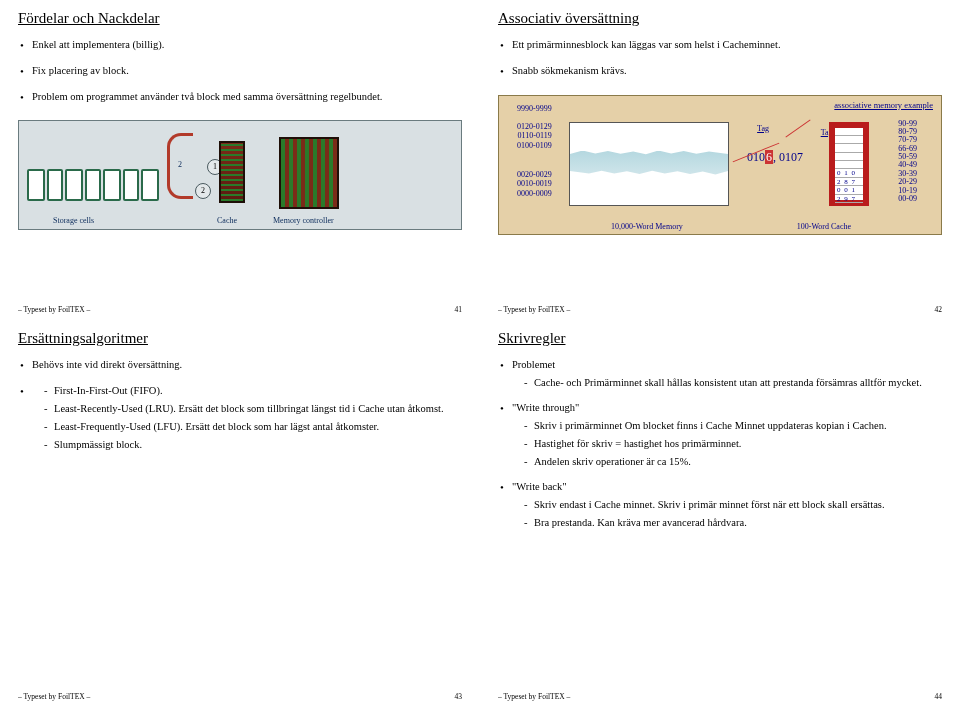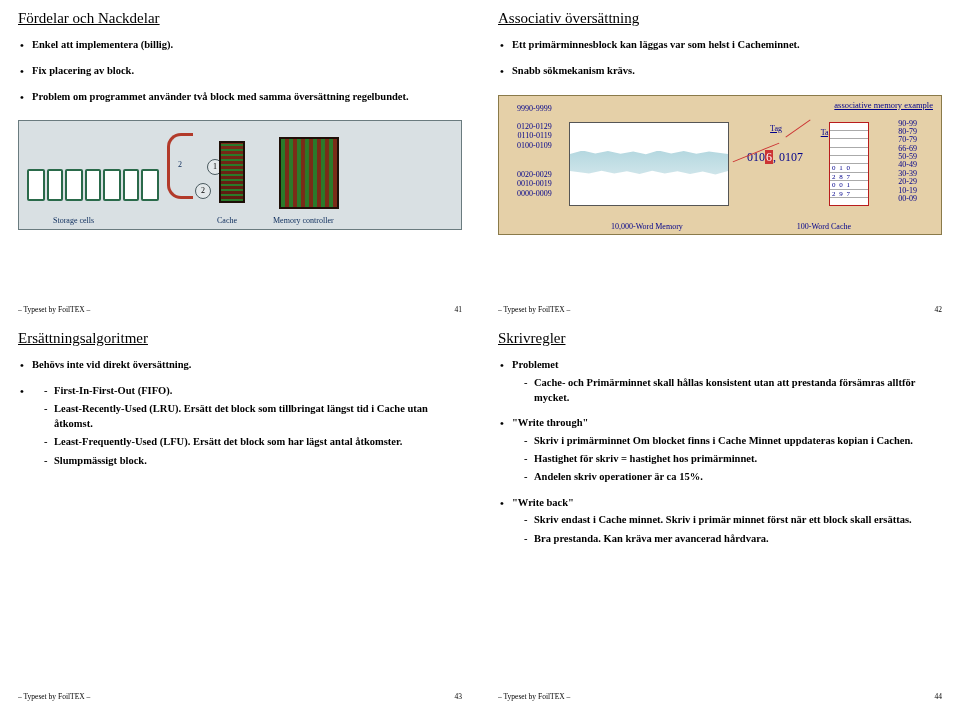--- a/index.html
+++ b/index.html
@@ -27,21 +27,20 @@
   .slide-title {
     font-size: 15px;
     text-decoration: underline;
     margin-bottom: 10px;
     font-weight: normal;
   }
   ul.bullets {
     list-style: none;
     padding-left: 0;
     margin: 0;
-    font-weight: bold;
   }
   ul.bullets > li {
     position: relative;
     padding-left: 14px;
     font-size: 10.5px;
     line-height: 1.5;
     margin-bottom: 10px;
   }
   ul.bullets > li::before {
     content: "•";
@@ -109,37 +108,37 @@
     margin-top: 6px;
     height: 140px;
     background: #e5d0a8;
     border: 1px solid #8a7a4a;
     position: relative;
     font-size: 8px;
     color: #00008b;
   }
   .fig42 .assoc-label { position:absolute; right:8px; top:4px; font-size:8.5px; color:#00008b; text-decoration:underline; }
   .fig42 .tagps { position:absolute; right:88px; top:32px; font-size:8px; text-decoration:underline; }
-  .fig42 .tag { position:absolute; right:159px; top:28px; font-size:8px; text-decoration:underline; }
+  .fig42 .tag { position:absolute; right:172px; top:28px; font-size:8px; text-decoration:underline; }
   .fig42 .mem-left {
     position:absolute; left:70px; top:26px; width:160px; height:84px;
     border:1px solid #555; background:#fff;
   }
   .fig42 .mem-left .wave { position:absolute; left:0; right:0; top:28px; height:24px;
     background: linear-gradient(#b5d8e0,#cfe5ea);
     clip-path: polygon(0 15%,8% 0,16% 12%,24% 2%,32% 14%,40% 4%,48% 16%,56% 0,64% 12%,72% 2%,80% 14%,88% 4%,100% 15%,100% 85%,92% 100%,84% 88%,76% 98%,68% 86%,60% 96%,52% 84%,44% 98%,36% 86%,28% 96%,20% 84%,12% 96%,0 85%);
   }
   .fig42 .left-nums { position:absolute; left:18px; top:26px; line-height:1.2; font-size:8px;text-align:right; }
   .fig42 .left-nums2 { position:absolute; left:18px; top:74px; line-height:1.2; font-size:8px; }
   .fig42 .topnum { position:absolute; left:18px; top:8px; font-size:8px;}
   .fig42 .tag-val { position:absolute; left:248px; top:54px; font-size:12px; color:#00008b; }
   .fig42 .tag-val .hl { background:#cc3333; color:#fff; padding:0 1px; }
   .fig42 .mem-right {
     position:absolute; right:72px; top:26px; width:40px; height:84px;
-    border:1px solid #b91c1c; background:#fff;
+    border:6px solid #b91c1c; background:#fff;
   }
   .fig42 .mem-right .row { height:8.4px; border-bottom:1px solid #aaa; font-size:7px; padding-left:2px; line-height:8px; letter-spacing:1px;}
   .fig42 .right-nums { position:absolute; right:24px; top:24px; line-height:1.05; font-size:8px; text-align:right; }
   .fig42 .bot-left { position:absolute; left:112px; bottom:3px; font-size:8px; }
   .fig42 .bot-right { position:absolute; right:90px; bottom:3px; font-size:8px; }
   .fig42 .line { position:absolute; border-top:1px solid #c33; }
 </style>
 </head>
 <body>
 

